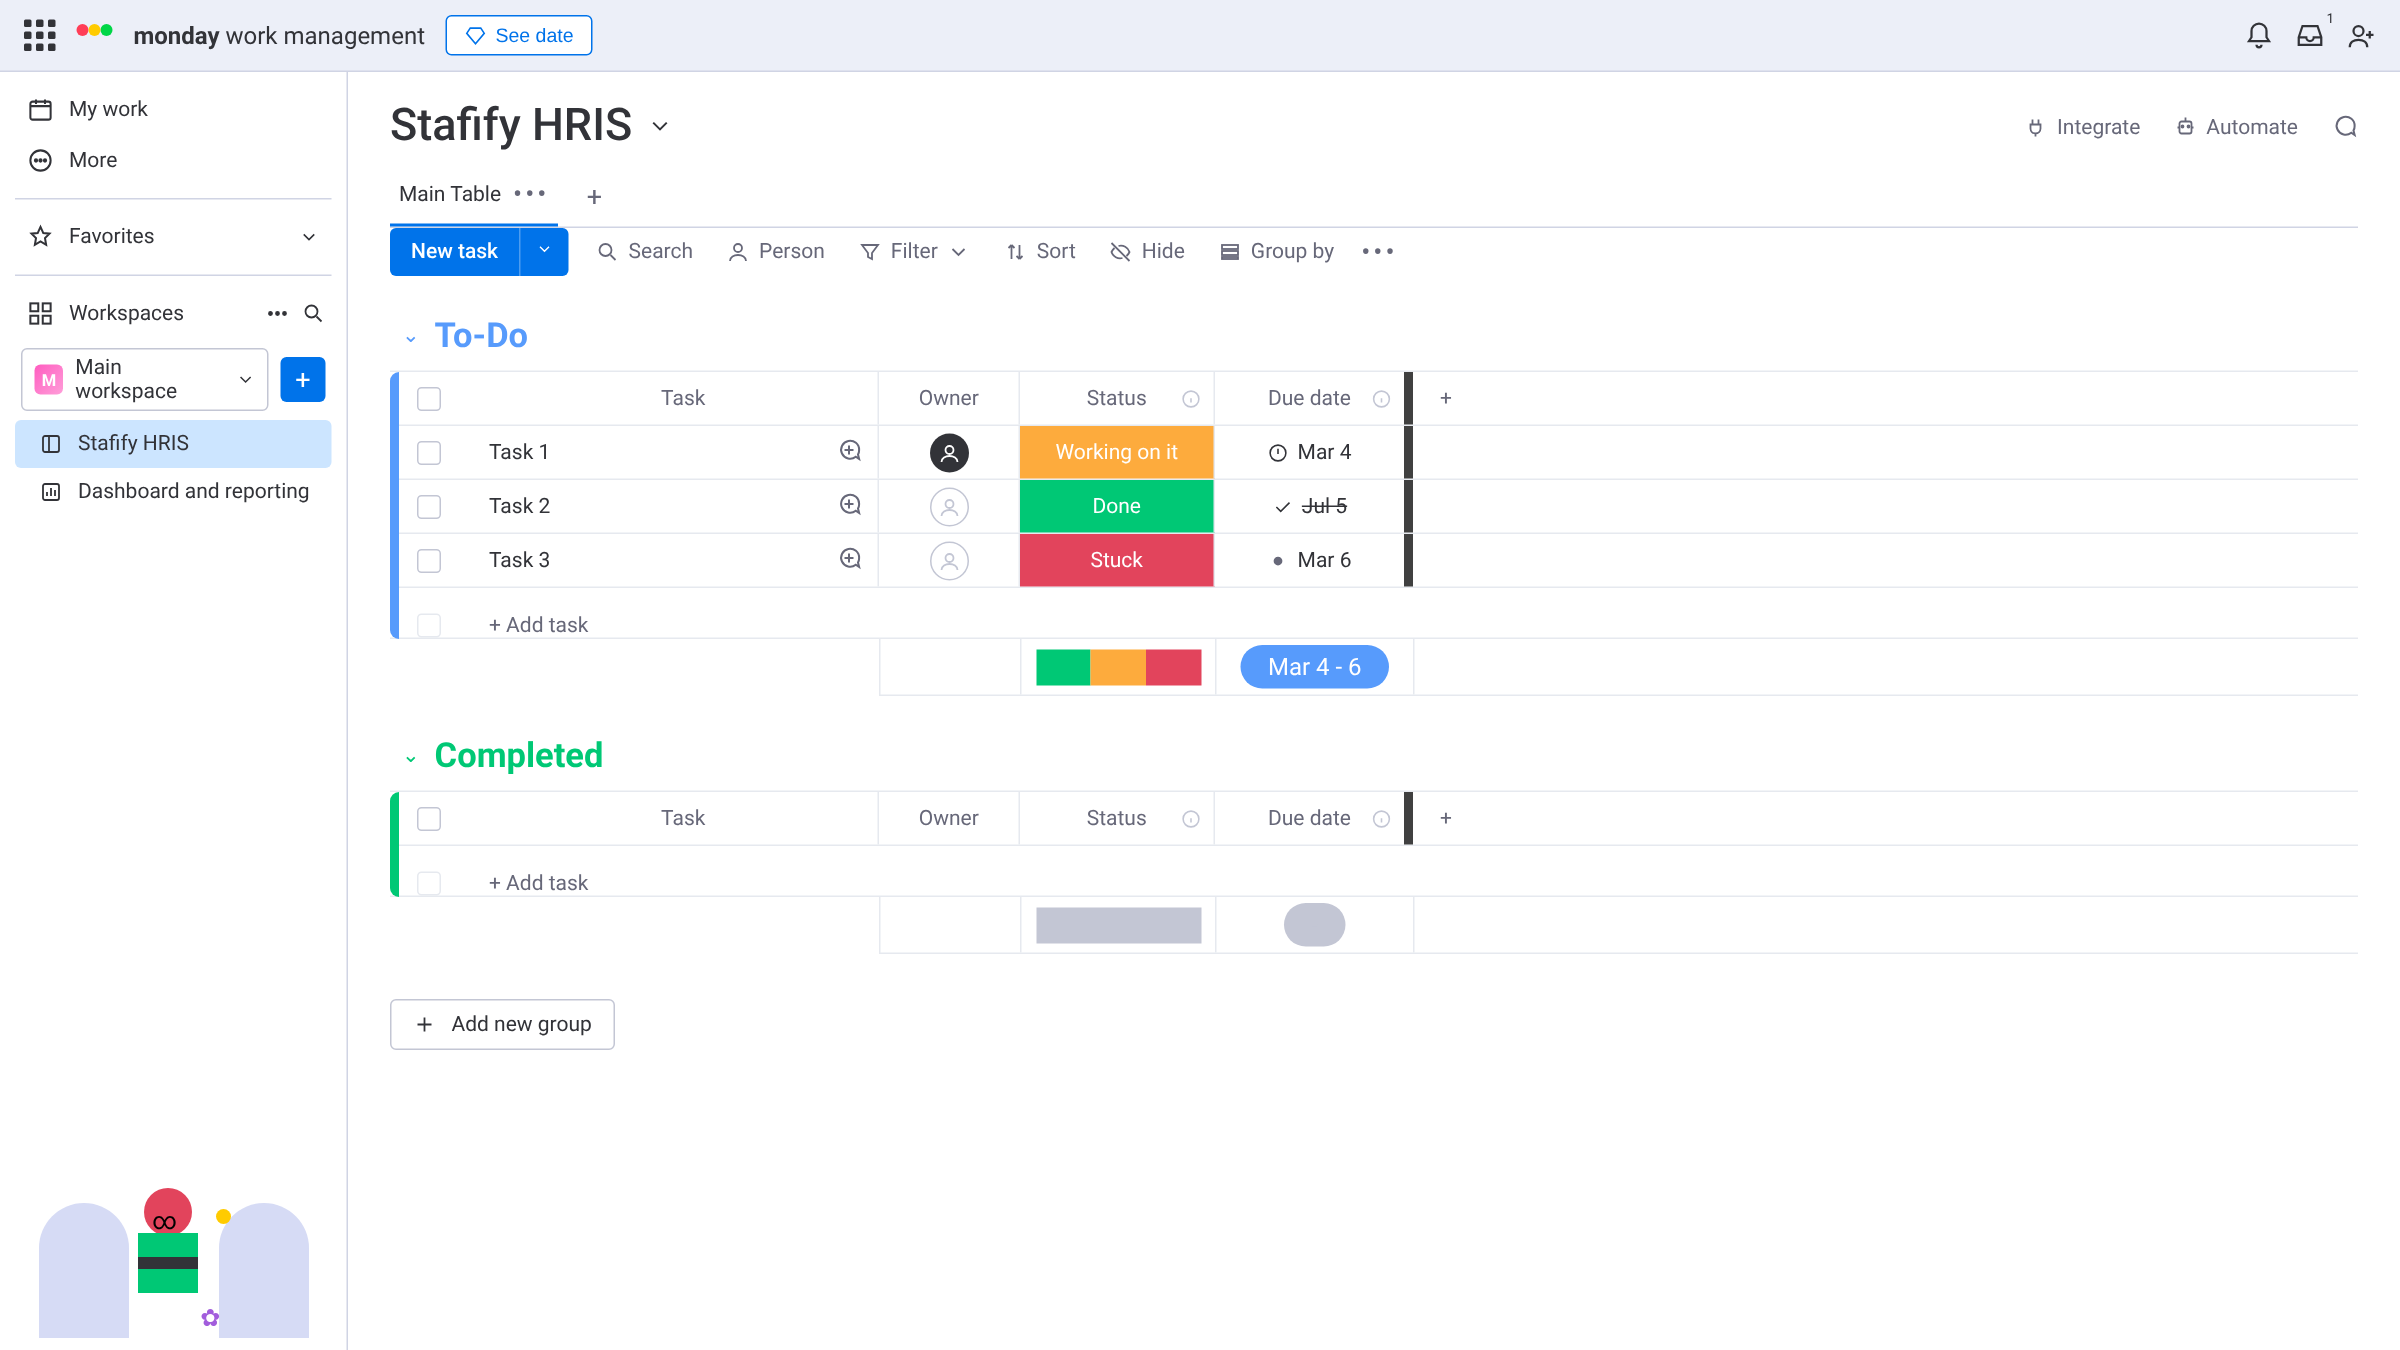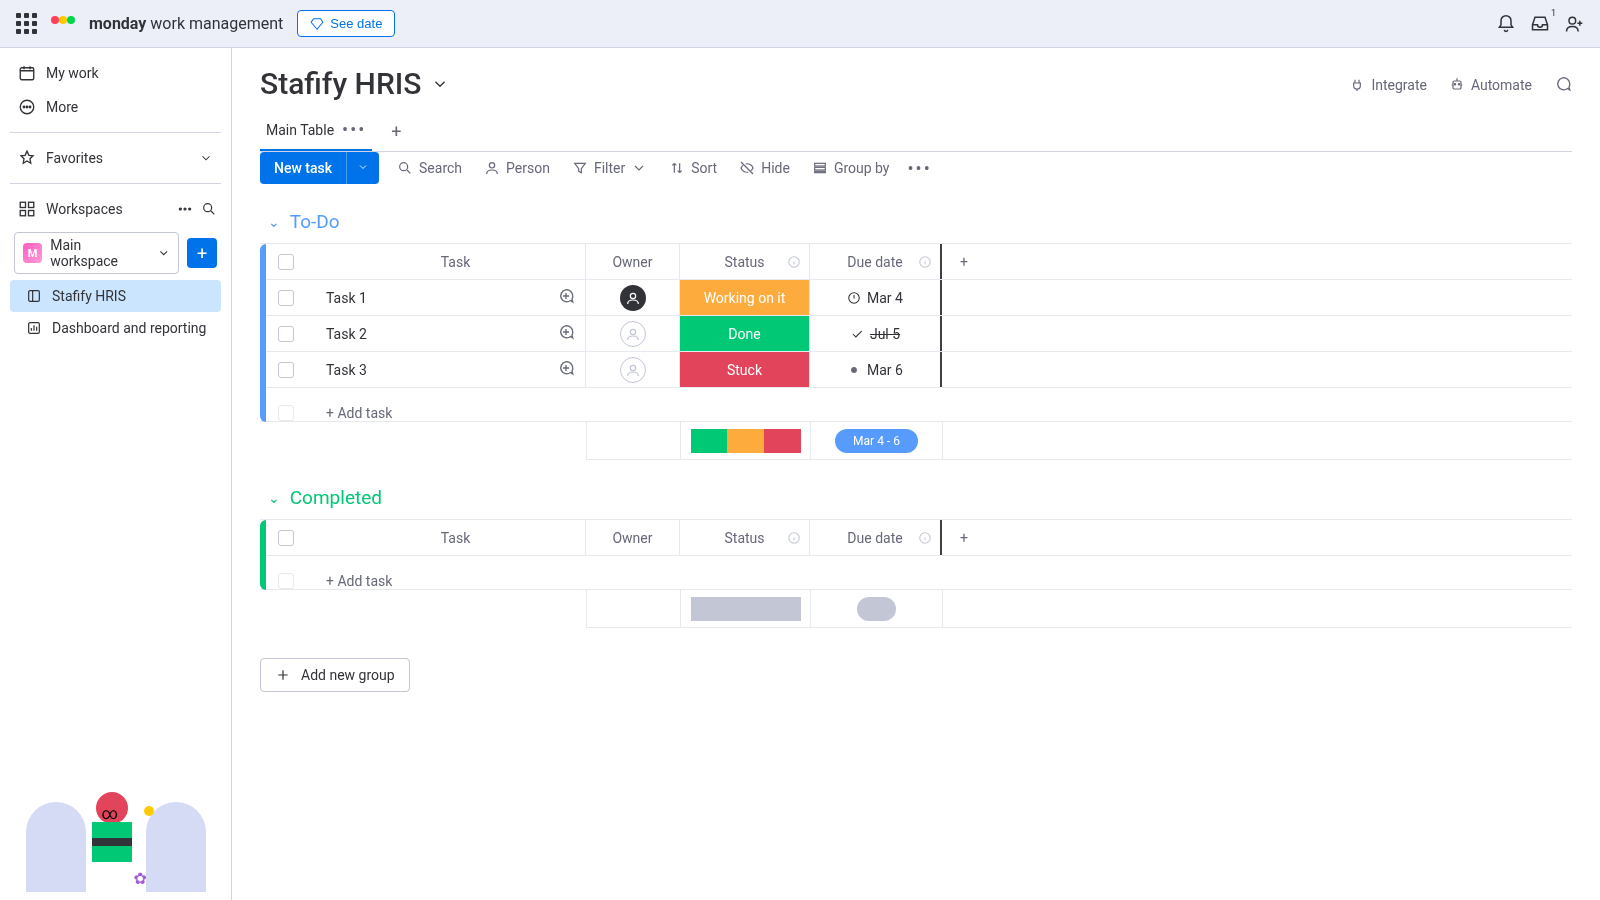--- a/index.html
+++ b/index.html
@@ -69,40 +69,40 @@
 .new-task-btn .lbl{padding:8px 14px;font-weight:500;}
 .new-task-btn .dd{padding:8px 10px;border-left:1px solid rgba(255,255,255,.3);}
 .tool{display:flex;align-items:center;gap:6px;color:#676879;cursor:pointer;padding:6px 4px;}
 .tool svg{width:16px;height:16px;}
 .toolbar-more{font-size:18px;color:#676879;letter-spacing:2px;cursor:pointer;}
 
 
 .group{margin-top:26px;}
 .group-header{display:flex;align-items:center;gap:10px;cursor:pointer;padding-left:8px;}
 .group-header .chev{font-size:14px;}
-.group-header .gname{font-size:19px;font-weight:400;}
+.group-header .gname{font-size:23px;font-weight:700;}
 .g-blue .chev,.g-blue .gname{color:#579bfc;}
 .g-green .chev,.g-green .gname{color:#00c875;}
 
 .table{margin-top:10px;border-top:1px solid #e6e9ef;position:relative;}
 .left-strip{position:absolute;left:0;top:0;bottom:0;width:6px;border-top-left-radius:6px;border-bottom-left-radius:6px;}
 .g-blue .left-strip{background:#579bfc;}
 .g-green .left-strip{background:#00c875;}
 .row{display:flex;align-items:stretch;border-bottom:1px solid #e6e9ef;height:36px;}
 .row.header{color:#676879;}
 .col-check{width:40px;display:flex;align-items:center;justify-content:center;margin-left:6px;}
 .chk{width:16px;height:16px;border:1.5px solid #c3c6d4;border-radius:3px;}
 .col-task{flex:0 0 280px;display:flex;align-items:center;padding-left:20px;border-right:1px solid #e6e9ef;}
 .col-task .chat{margin-left:auto;margin-right:10px;color:#676879;}
 .col-owner{flex:0 0 94px;display:flex;align-items:center;justify-content:center;border-right:1px solid #e6e9ef;}
 .col-status{flex:0 0 130px;display:flex;align-items:center;justify-content:center;border-right:1px solid #e6e9ef;color:#fff;position:relative;}
 .row.header .col-status{color:#676879;}
 .col-status .info,.col-date .info{position:absolute;right:8px;color:#c3c6d4;}
 .row.header .col-status,.row.header .col-date{position:relative;}
-.col-date{flex:0 0 132px;display:flex;align-items:center;justify-content:center;border-right:2px solid #404040;position:relative;gap:6px;}
+.col-date{flex:0 0 132px;display:flex;align-items:center;justify-content:center;border-right:6px solid #404040;position:relative;gap:6px;}
 .col-add{flex:0 0 44px;display:flex;align-items:center;justify-content:center;color:#676879;cursor:pointer;}
 .avatar{width:26px;height:26px;border-radius:50%;background:#323338;display:flex;align-items:center;justify-content:center;color:#fff;}
 .avatar.empty{background:#fff;border:1.5px solid #c3c6d4;color:#c3c6d4;}
 .status-working{background:#fdab3d;}
 .status-done{background:#00c875;}
 .status-stuck{background:#e2445c;}
 .date-text.strike{text-decoration:line-through;}
 .date-ind{width:14px;height:14px;}
 .add-task-row{display:flex;align-items:flex-end;height:34px;border-bottom:1px solid #e6e9ef;}
 .add-task-row .col-check .chk{border-color:#e6e9ef;}
@@ -111,21 +111,21 @@
 .summary-row{display:flex;height:38px;border-bottom:1px solid #e6e9ef;margin-left:326px;border-left:1px solid #e6e9ef;}
 .sum-owner{width:94px;border-right:1px solid #e6e9ef;}
 .sum-status{width:130px;border-right:1px solid #e6e9ef;display:flex;align-items:center;justify-content:center;}
 .status-bar{display:flex;width:110px;height:24px;}
 .status-bar span{flex:1;}
 .status-bar .s1{background:#00c875;}
 .status-bar .s2{background:#fdab3d;}
 .status-bar .s3{background:#e2445c;}
 .status-bar.grey span{background:#c3c6d4;}
 .sum-date{width:132px;border-right:1px solid #e6e9ef;display:flex;align-items:center;justify-content:center;}
-.date-pill{background:#579bfc;color:#fff;font-size:12px;padding:5px 18px;border-radius:20px;}
+.date-pill{background:#579bfc;color:#fff;font-size:16px;padding:5px 18px;border-radius:20px;}
 .date-pill.grey{background:#c3c6d4;color:#c3c6d4;}
 
 .add-group-btn{margin-top:30px;display:inline-flex;align-items:center;gap:10px;border:1px solid #c3c6d4;border-radius:4px;padding:8px 14px;cursor:pointer;color:#323338;}
 svg{stroke:currentColor;fill:none;stroke-width:1.8;}
 </style>
 </head>
 <body>
 
 <div class="topbar">
   <div class="apps-grid">

